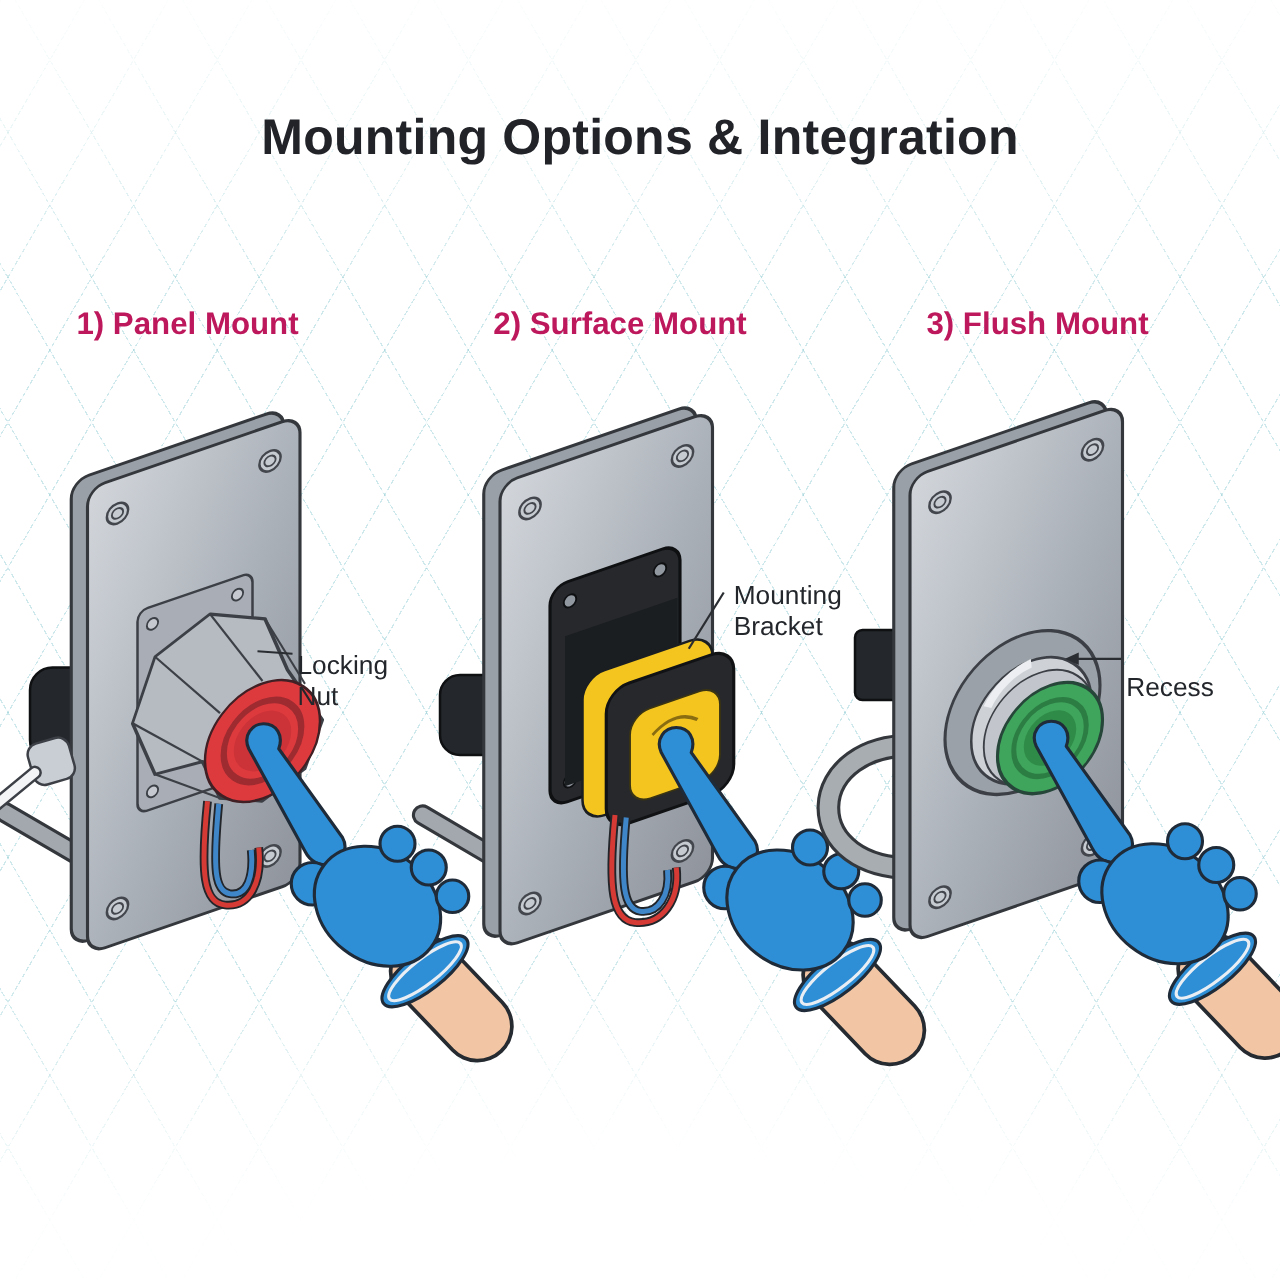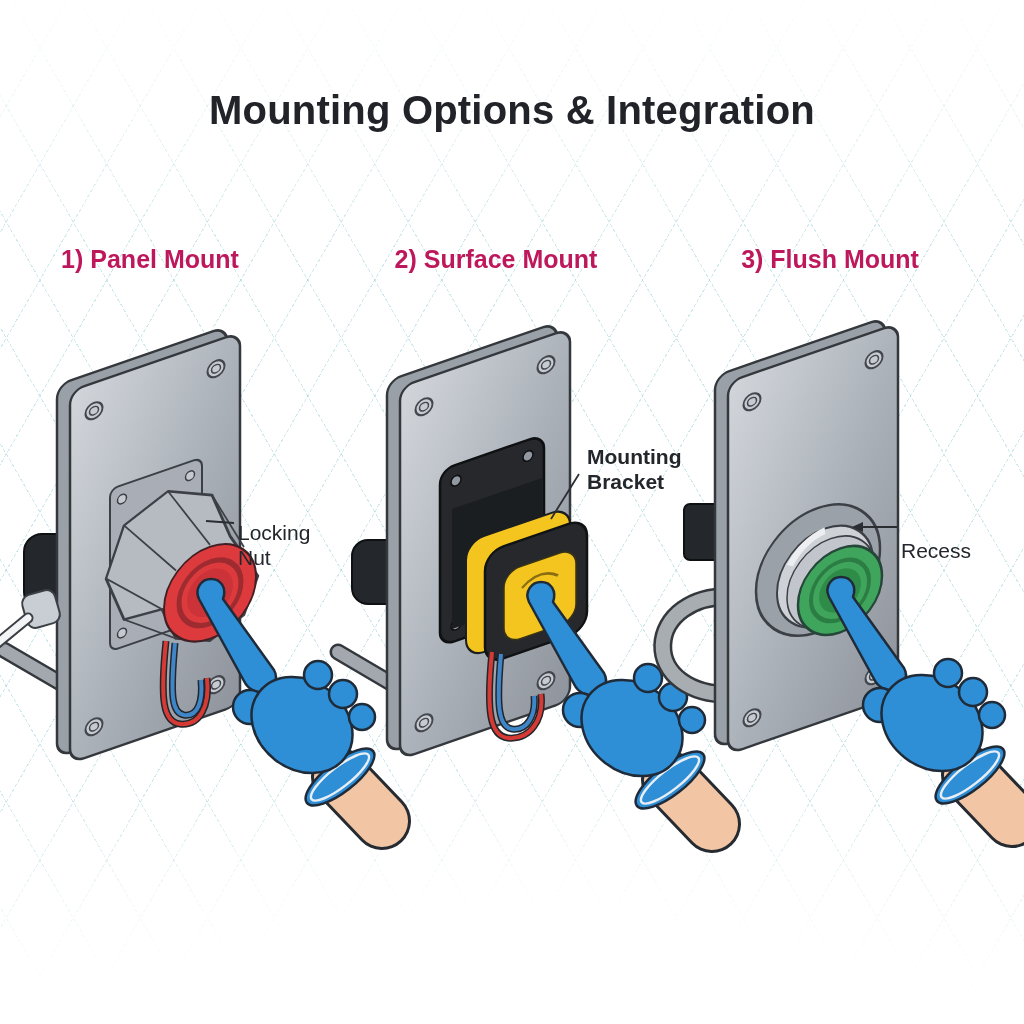--- a/index.html
+++ b/index.html
@@ -24,21 +24,21 @@
   }
   .col-head{
     position:absolute;top:245px;transform:translateX(-50%);
     font-size:25px;font-weight:700;color:#be185d;white-space:nowrap;
   }
   .col-head.c1{left:150px;} .col-head.c2{left:496px;} .col-head.c3{left:830px;text-align:right;}
   .callout{
     position:absolute;font-size:21px;font-weight:400;color:#23262b;line-height:1.2;
   }
   .callout.l1{left:238px;top:520px;width:82px;}
-  .callout.l2{left:587px;top:444px;width:108px;font-weight:bold;}
+  .callout.l2{left:587px;top:464px;width:108px;}
   .callout.l3{left:901px;top:514px;width:90px;white-space:nowrap;margin-top:24px;}
   svg.art{position:absolute;inset:0;}
 </style>
 </head>
 <body>
 
 <div class="stage">
   <div class="bg"></div>
 
   <svg class="art" width="1024" height="1024" viewBox="0 0 1024 1024">

